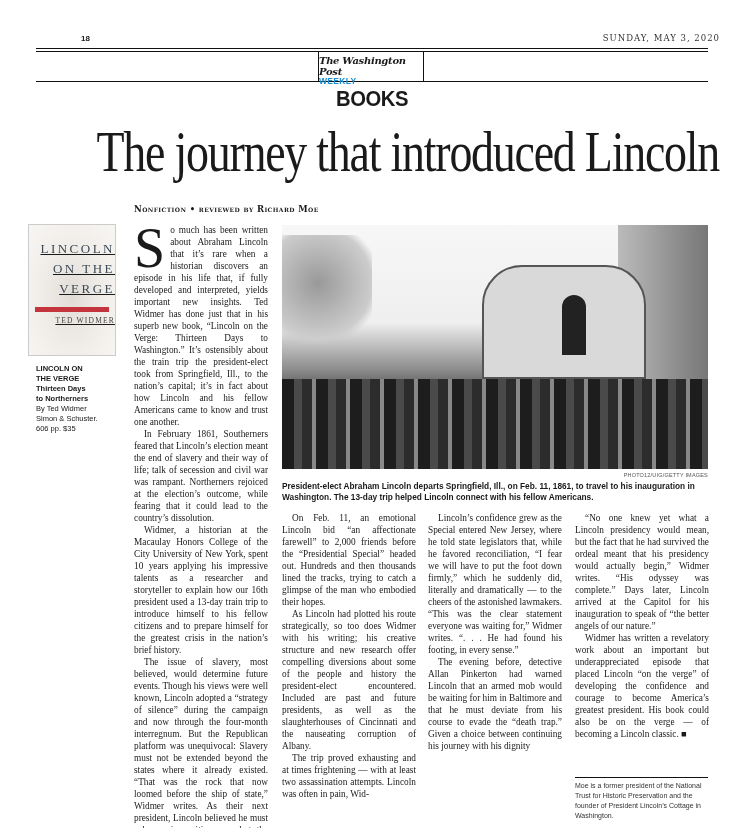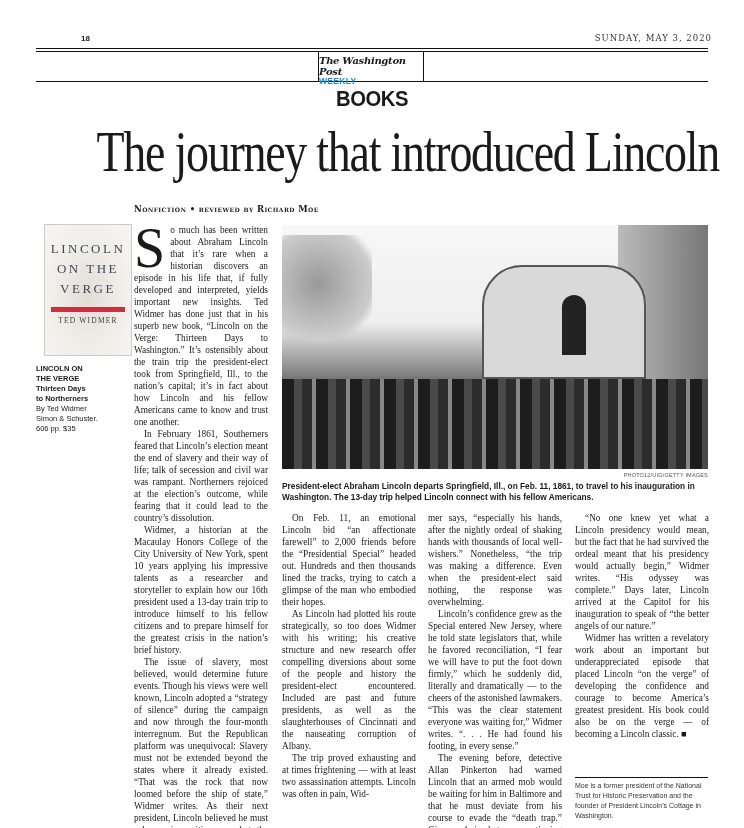--- a/index.html
+++ b/index.html
@@ -1,28 +1,28 @@
 <!DOCTYPE html>
 <html><head>
 <meta charset="utf-8">
 <style>
   html,body{margin:0;padding:0;background:#fff;}
   body{width:744px;height:828px;position:relative;overflow:hidden;color:#1a1a1a;font-family:"DejaVu Serif",serif;}
   .abs{position:absolute;}
   .folio{left:36px;top:34px;font:bold 8px "Liberation Sans",sans-serif;margin-left:45px;}
-  .date{right:32px;top:33px;font:8.5px "DejaVu Serif",serif;letter-spacing:1px;color:#333;}
+  .date{right:24px;top:33px;font:8.5px "DejaVu Serif",serif;letter-spacing:1px;color:#333;}
   .rule2{left:36px;right:36px;top:48px;height:2px;border-top:1.6px solid #111;border-bottom:1px solid #111;}
   .rule1{left:36px;right:36px;top:81px;border-top:1.4px solid #111;}
   .masthead{left:318px;top:51px;width:104px;height:30px;border-left:1.4px solid #111;border-right:1.4px solid #111;text-align:left;}
   .mh-title{font:bold 10px "DejaVu Serif",serif;margin-top:4px;letter-spacing:-0.3px;font-style:italic;}
   .mh-weekly{font:bold 8.5px "Liberation Sans",sans-serif;color:#1a8fd1;line-height:9px;letter-spacing:0.3px;}
   .section{left:0;right:0;top:86px;text-align:center;font:bold 22px "Liberation Sans",sans-serif;letter-spacing:-0.5px;transform:scaleX(0.92);}
   .headline{left:36px;right:36px;top:120px;text-align:center;font-family:"Liberation Serif",serif;font-size:56px;line-height:64px;letter-spacing:-1.5px;transform:scaleX(0.82);transform-origin:center;white-space:nowrap;}
   .rubric{left:134px;top:204px;font:bold 8.5px "DejaVu Serif",serif;font-variant:small-caps;letter-spacing:0.4px;}
-  .cover{left:44px;top:224px;width:86px;height:130px;border:1px solid #ccc;background:radial-gradient(ellipse at 50% 55%,#e2dcd6 0%,#f1eeea 55%,#f8f6f3 100%);text-align:center;}
+  .cover{left:28px;top:224px;width:86px;height:130px;border:1px solid #ccc;background:radial-gradient(ellipse at 50% 55%,#e2dcd6 0%,#f1eeea 55%,#f8f6f3 100%);text-align:right;text-decoration:underline;}
   .cover-t{font:13px "Liberation Serif",serif;letter-spacing:2.5px;color:#3b4a57;line-height:20px;}
   .cover-band{margin:8px 6px 4px;height:5px;background:#c4343c;}
   .cover-a{font:7.5px "Liberation Serif",serif;letter-spacing:1.2px;color:#444;}
   .bookinfo{left:36px;top:364px;width:94px;font:7.5px "Liberation Sans",sans-serif;line-height:10px;}
   .bookinfo b{display:block;font-weight:bold;}
   .col{position:absolute;font-family:"Liberation Serif",serif;font-size:9.3px;line-height:12px;text-align:justify;hyphens:manual;}
   .col p{margin:0;text-indent:10px;}
   .col p.first{text-indent:0;}
   .dropcap{float:left;font:56px/44px "Liberation Serif",serif;margin:2px 5px 0 0;}
   .photo{left:282px;top:225px;width:426px;height:244px;background:
@@ -91,21 +91,20 @@
 <div class="abs credit">PHOTO12/UIG/GETTY IMAGES</div>
 <div class="abs caption">President-elect Abraham Lincoln departs Springfield, Ill., on Feb. 11, 1861, to travel to his inauguration in Washington. The 13-day trip helped Lincoln connect with his fellow Americans.</div>
 
 <div class="col" style="left:282px;top:512px;width:134px;">
   <p>On Feb. 11, an emotional Lincoln bid “an affectionate farewell” to 2,000 friends before the “Presidential Special” headed out. Hundreds and then thousands lined the tracks, trying to catch a glimpse of the man who embodied their hopes.</p>
   <p>As Lincoln had plotted his route strategically, so too does Widmer with his writing; his creative structure and new research offer compelling diversions about some of the people and history the president-elect encountered. Included are past and future presidents, as well as the slaughterhouses of Cincinnati and the nauseating corruption of Albany.</p>
   <p>The trip proved exhausting and at times frightening — with at least two assassination attempts. Lincoln was often in pain, Wid-</p>
 </div>
 
 <div class="col" style="left:428px;top:512px;width:134px;">
-  <p class="first">mer says, “especially his hands, after the nightly ordeal of shaking hands with thousands of local well-wishers.” Nonetheless, “the trip was making a difference. Even when the president-elect said nothing, the response was overwhelming.</p>
   <p>Lincoln’s confidence grew as the Special entered New Jersey, where he told state legislators that, while he favored reconciliation, “I fear we will have to put the foot down firmly,” which he suddenly did, literally and dramatically — to the cheers of the astonished lawmakers. “This was the clear statement everyone was waiting for,” Widmer writes. “. . . He had found his footing, in every sense.”</p>
   <p>The evening before, detective Allan Pinkerton had warned Lincoln that an armed mob would be waiting for him in Baltimore and that he must deviate from his course to evade the “death trap.” Given a choice between continuing his journey with his dignity</p>
 </div>
 
 <div class="col" style="left:575px;top:512px;width:134px;">
   <p>“No one knew yet what a Lincoln presidency would mean, but the fact that he had survived the ordeal meant that his presidency would actually begin,” Widmer writes. “His odyssey was complete.” Days later, Lincoln arrived at the Capitol for his inauguration to speak of “the better angels of our nature.”</p>
   <p>Widmer has written a revelatory work about an important but underappreciated episode that placed Lincoln “on the verge” of developing the confidence and courage to become America’s greatest president. His book could also be on the verge — of becoming a Lincoln classic. ■</p>
 </div>
 
 <div class="abs endrule"></div>

